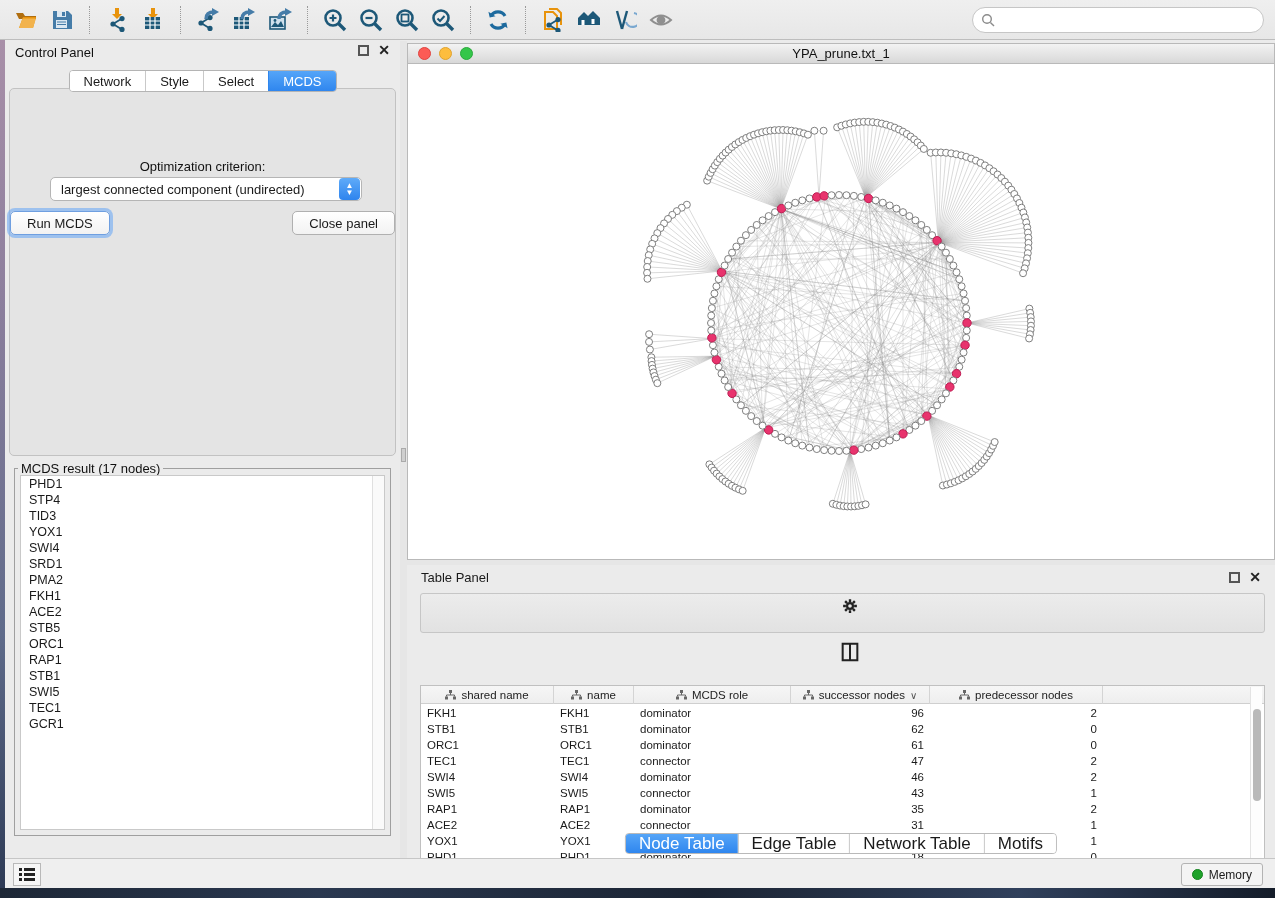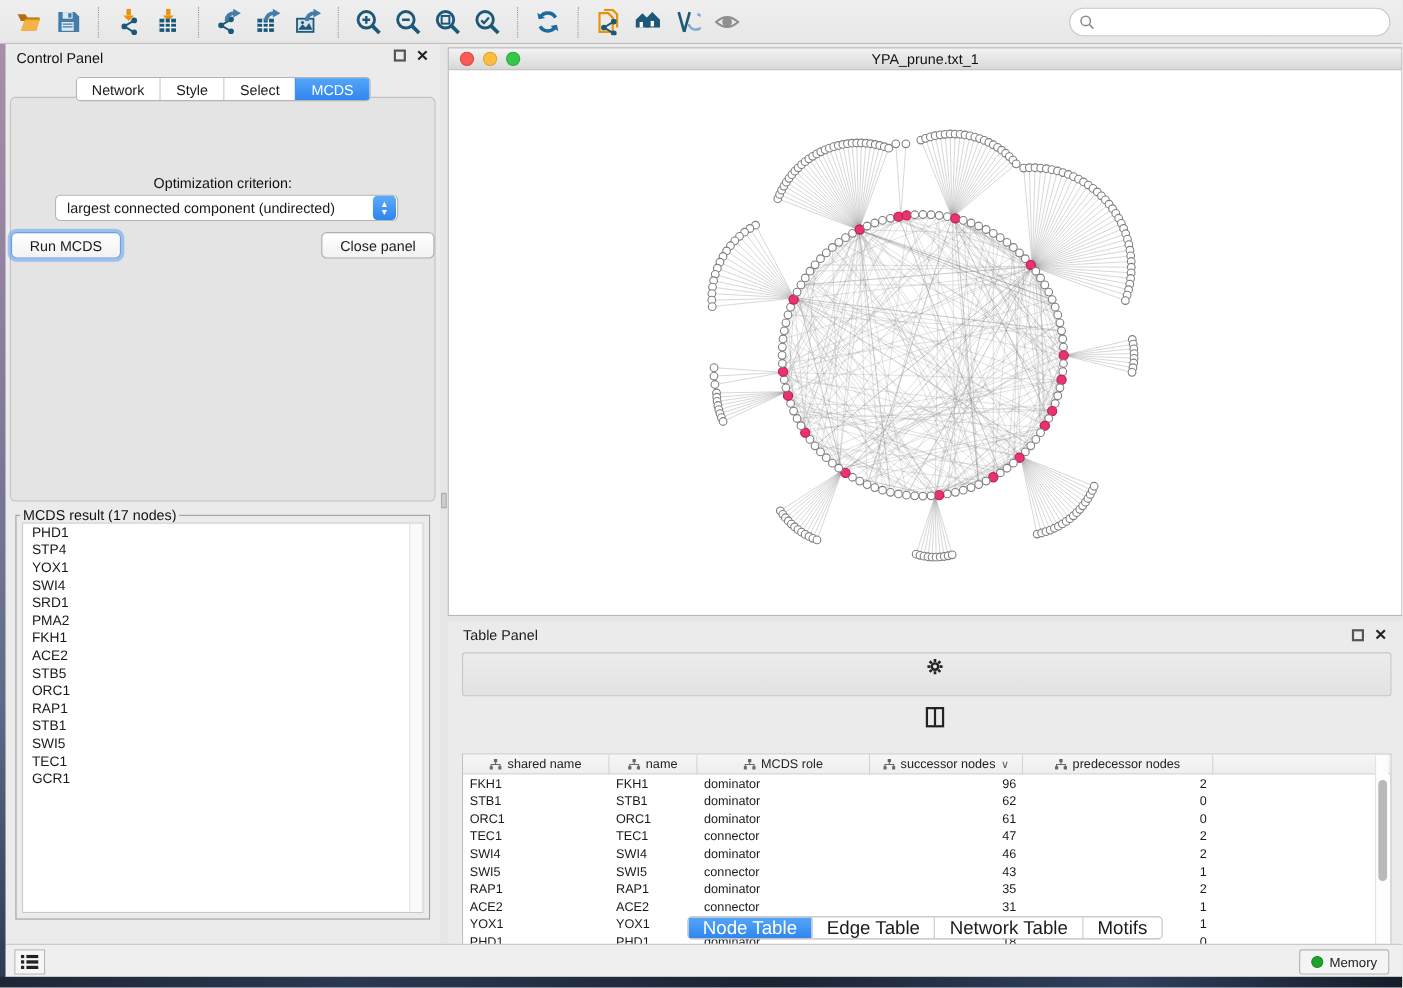--- a/index.html
+++ b/index.html
@@ -326,20 +326,21 @@
       </div>
     </div>
     <div class="mcds-fieldset">
       <fieldset>
         <legend>MCDS result (17 nodes)</legend>
       </fieldset>
       <div class="mcds-list" id="mcds-list">
         <div class="mcds-scroll"></div>
       <div class="mcds-item">PHD1</div>
           <div class="mcds-item">STP4</div>
+          <div class="mcds-item">TID3</div>
           <div class="mcds-item">YOX1</div>
           <div class="mcds-item">SWI4</div>
           <div class="mcds-item">SRD1</div>
           <div class="mcds-item">PMA2</div>
           <div class="mcds-item">FKH1</div>
           <div class="mcds-item">ACE2</div>
           <div class="mcds-item">STB5</div>
           <div class="mcds-item">ORC1</div>
           <div class="mcds-item">RAP1</div>
           <div class="mcds-item">STB1</div>

